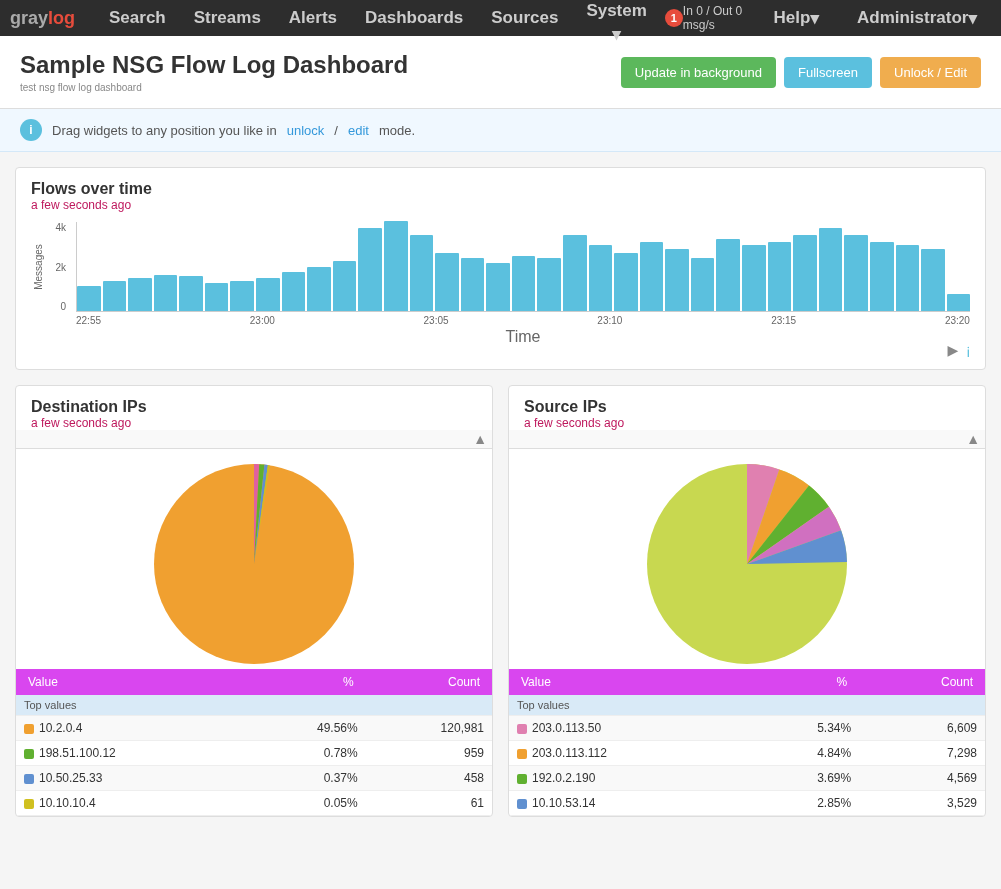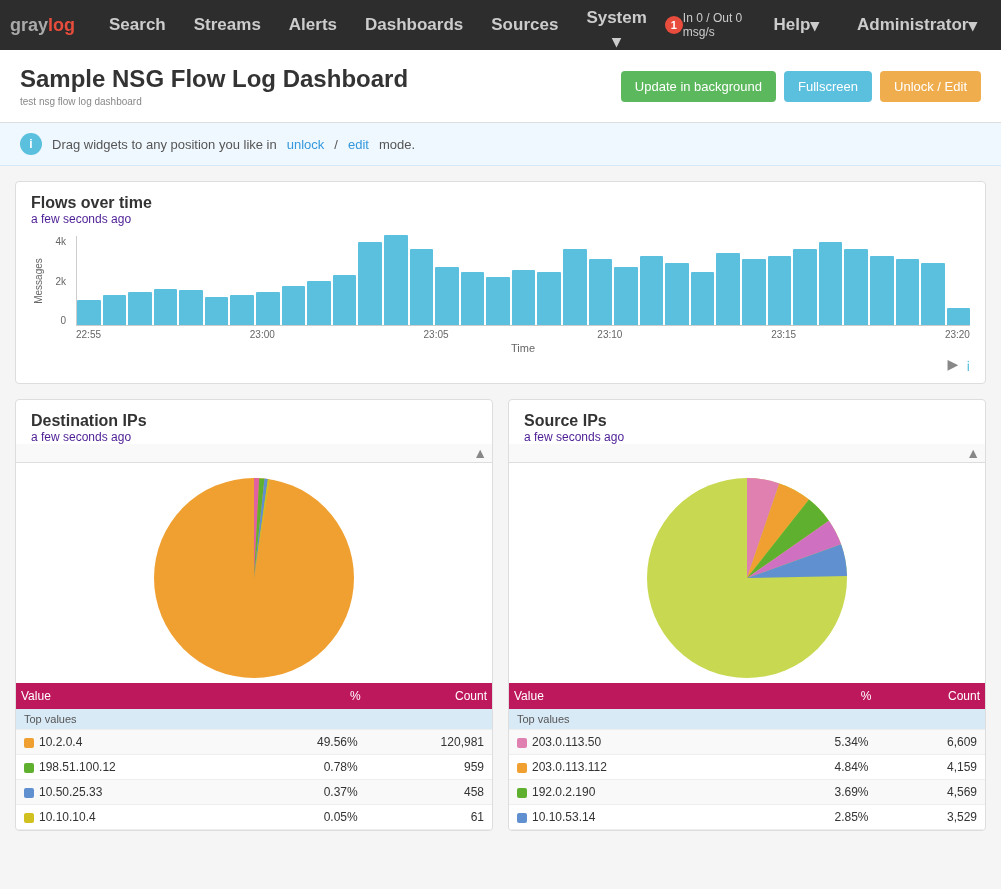--- a/index.html
+++ b/index.html
@@ -3,21 +3,21 @@
   <meta charset="utf-8">
   <style>
     * { box-sizing: border-box; margin: 0; padding: 0; }
     body { font-family: Arial, sans-serif; font-size: 13px; background: #f5f5f5; color: #333; }
 
     
     .navbar {
       background: #2d2d2d;
       display: flex;
       align-items: center;
-      height: 50px;
+      height: 36px;
       padding: 0 10px;
       color: #ccc;
     }
     .navbar .logo {
       display: flex; align-items: center; margin-right: 20px;
     }
     .navbar .logo-text { color: #fff; font-size: 18px; font-weight: bold; }
     .navbar .logo-g { color: #aaa; }
     .navbar .logo-accent { color: #e74c3c; }
     .nav-items { display: flex; align-items: center; flex: 1; }
@@ -89,21 +89,21 @@
       overflow: hidden;
     }
     .widget-header {
       padding: 12px 15px 0 15px;
       display: flex;
       justify-content: space-between;
       align-items: flex-start;
       flex-direction: column;
     }
     .widget-title { font-size: 16px; font-weight: bold; color: #333; }
-    .widget-time { font-size: 12px; color: #4c1d95; }
+    .widget-time { font-size: 12px; color: #be185d; }
     .widget-body { padding: 10px 15px 5px 15px; }
     .widget-footer {
       padding: 5px 15px 8px 15px;
       display: flex;
       justify-content: flex-end;
       gap: 8px;
     }
     .widget-icon { color: #888; font-size: 14px; cursor: pointer; }
 
     
@@ -150,21 +150,21 @@
       min-width: 4px;
       border-radius: 1px 1px 0 0;
     }
     .bar-chart-xaxis {
       display: flex;
       justify-content: space-between;
       padding: 3px 0 0 0;
       font-size: 10px;
       color: #666;
     }
-    .chart-xlabel { text-align: center; font-size: 11px; color: #666; margin-top: 2px; }
+    .chart-xlabel { text-align: center; font-size: 16px; color: #666; margin-top: 2px; }
 
     
     .widgets-row {
       display: flex;
       gap: 15px;
     }
     .widget-half {
       flex: 1;
       background: #fff;
       border: 1px solid #ddd;
@@ -181,23 +181,23 @@
       align-items: center;
     }
 
     
     .data-table {
       width: 100%;
       border-collapse: collapse;
       font-size: 12px;
     }
     .data-table th {
-      background: #be185d;
+      background: #d946ef;
       color: #fff;
-      padding: 6px 5px;
+      padding: 6px 12px;
       text-align: left;
       font-weight: normal;
     }
     .data-table th.right { text-align: right; }
     .data-table .group-header td {
       background: #d9eaf7;
       padding: 4px 8px;
       font-size: 11px;
       color: #555;
     }
@@ -444,21 +444,21 @@
               <td colspan="3">Top values</td>
             </tr>
           <tr>
                 <td><span class="color-dot" style="background:#e080b0"></span>203.0.113.50</td>
                 <td class="right">5.34%</td>
                 <td class="right">6,609</td>
               </tr>
               <tr>
                 <td><span class="color-dot" style="background:#f0a030"></span>203.0.113.112</td>
                 <td class="right">4.84%</td>
-                <td class="right">4,159</td>
+                <td class="right">7,298</td>
               </tr>
               <tr>
                 <td><span class="color-dot" style="background:#60b030"></span>192.0.2.190</td>
                 <td class="right">3.69%</td>
                 <td class="right">4,569</td>
               </tr>
               <tr>
                 <td><span class="color-dot" style="background:#6090d0"></span>10.10.53.14</td>
                 <td class="right">2.85%</td>
                 <td class="right">3,529</td>

